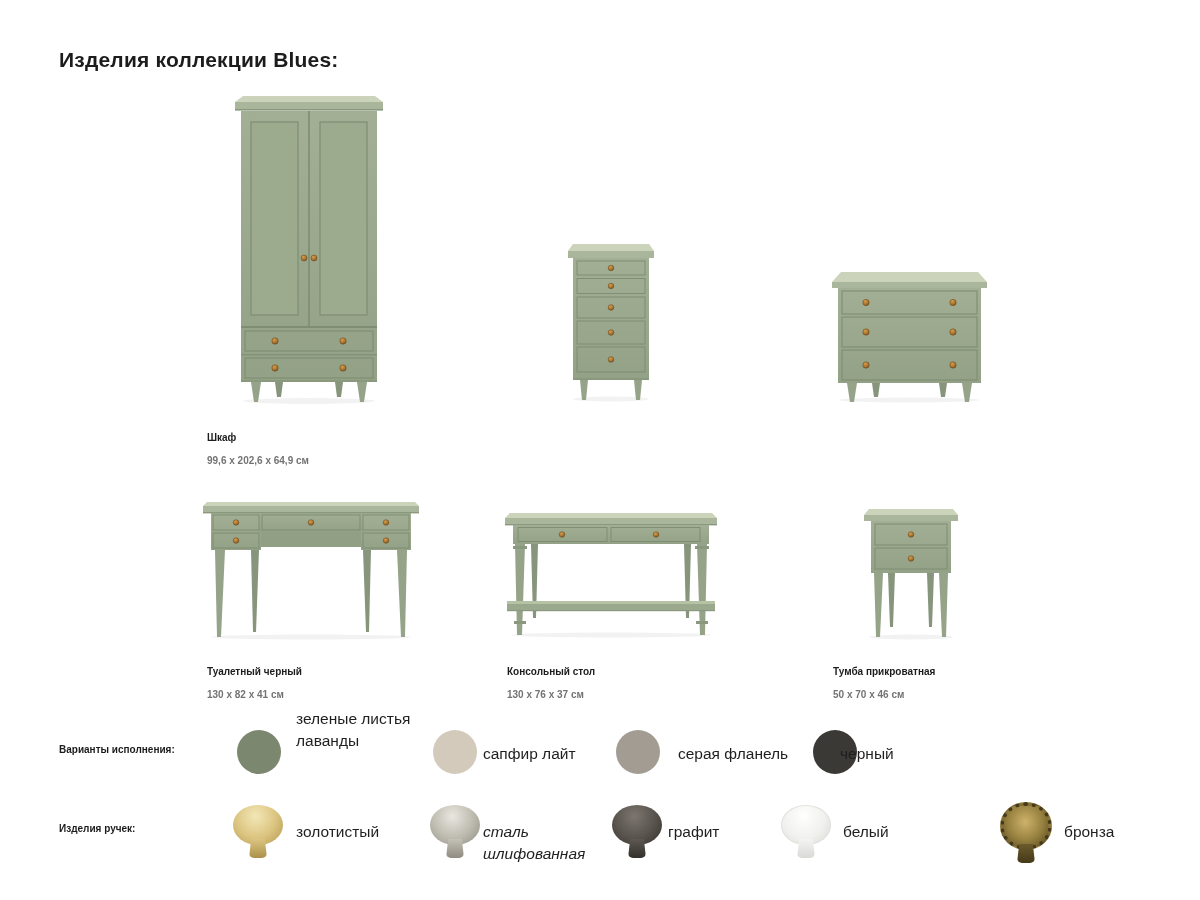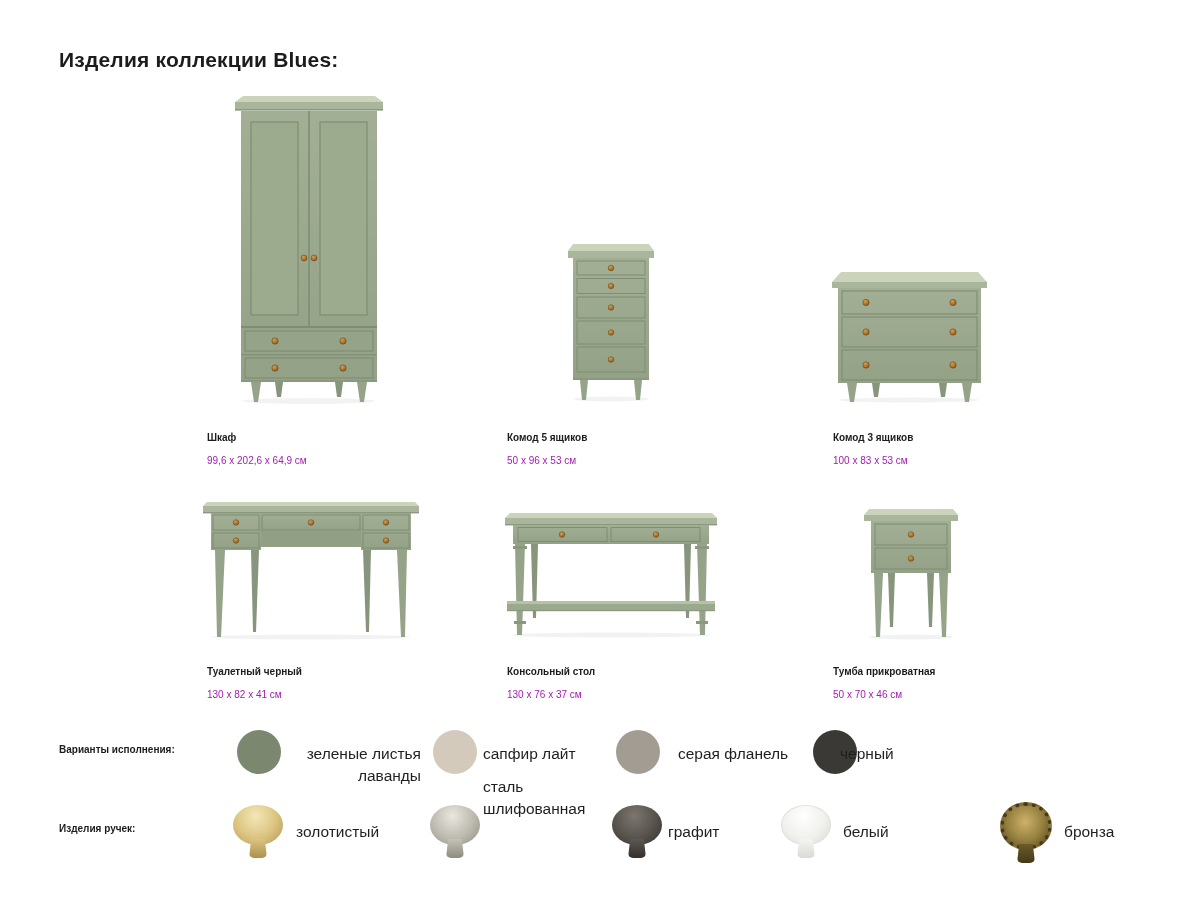--- a/index.html
+++ b/index.html
@@ -7,21 +7,21 @@
   body { font-family:"Liberation Sans", sans-serif; color:#1f1f1f; }
   .page { position:relative; width:1200px; height:900px; background:#ffffff; overflow:hidden; }
 
   .title { position:absolute; left:59px; top:48px; font-size:21px; font-weight:700; letter-spacing:.2px; color:#1c1c1c; }
 
   .product-image { position:absolute; }
   .product-image svg { display:block; width:100%; height:100%; }
 
   .product-label { position:absolute; font-size:10px; line-height:19px; }
   .product-label .p-name { font-weight:600; color:#1c1c1c; margin-bottom:4px; }
-  .product-label .p-dims { font-weight:400; color:#a21caf; }
+  .product-label .p-dims { font-weight:700; color:#737373; }
 
   .section-label { position:absolute; font-size:10px; font-weight:700; color:#1c1c1c; }
   .opt-text { position:absolute; font-size:15.5px; font-weight:500; color:#1f1f1f; line-height:22px; }
 
   .swatch { position:absolute; width:44px; height:44px; border-radius:50%; }
 
   
   .hknob { position:absolute; width:50px; height:54px; }
   .hknob .cap { position:absolute; top:0; left:0; width:50px; height:40px; border-radius:50%; }
   .hknob .stem { position:absolute; top:34px; left:16px; width:18px; height:19px;
@@ -129,28 +129,20 @@
       <polygon points="107,111 115,111 113,125 109,125" fill="#87957c"></polygon>
       <polygon points="15,111 25,111 22,130 18,130" fill="#95a389"></polygon>
       <polygon points="130,111 140,111 137,130 133,130" fill="#95a389"></polygon>
     </svg>
   </div>
 
   <div class="product-label" style="left:207px; top:428px;">
     <div class="p-name">Шкаф</div>
     <div class="p-dims">99,6 x 202,6 x 64,9 см</div>
   </div>
-  <div class="product-label" style="left:507px; top:428px;">
-    <div class="p-name">Комод 5 ящиков</div>
-    <div class="p-dims">50 x 96 x 53 см</div>
-  </div>
-  <div class="product-label" style="left:833px; top:428px;">
-    <div class="p-name">Комод 3 ящиков</div>
-    <div class="p-dims">100 x 83 x 53 см</div>
-  </div>
 
   <div class="product-image" style="left:203px; top:502px; width:216px; height:138px;">
     <svg viewBox="0 0 216 138">
       <ellipse cx="108" cy="135" rx="100" ry="2.5" fill="rgba(0,0,0,0.05)"></ellipse>
       <rect x="8" y="11" width="50" height="37" fill="url(#sageBody)"></rect>
       <rect x="158" y="11" width="50" height="37" fill="url(#sageBody)"></rect>
       <rect x="56" y="11" width="104" height="19" fill="url(#sageBody)"></rect>
       <rect x="58" y="30" width="100" height="15" fill="#91a084"></rect>
       <polygon points="4,0 212,0 216,4 0,4" fill="#cbd4ba"></polygon>
       <rect x="0" y="4" width="216" height="6" fill="#a9b69b"></rect>
@@ -223,21 +215,21 @@
     <div class="p-dims">130 x 76 x 37 см</div>
   </div>
   <div class="product-label" style="left:833px; top:662px;">
     <div class="p-name">Тумба прикроватная</div>
     <div class="p-dims">50 x 70 x 46 см</div>
   </div>
 
   <div class="section-label" style="left:59px; top:744px;">Варианты исполнения:</div>
 
   <div class="swatch" style="left: 237px; top: 730px; background-color: rgb(124, 135, 111);"></div>
-  <div class="opt-text" style="left:296px; top:743px; width:125px;text-align:right;">зеленые листья лаванды</div>
+  <div class="opt-text" style="left:296px; top:708px; width:125px;">зеленые листья лаванды</div>
 
   <div class="swatch" style="left: 433px; top: 730px; background-color: rgb(211, 202, 188);"></div>
   <div class="opt-text" style="left:483px; top:743px;">сапфир лайт</div>
 
   <div class="swatch" style="left: 616px; top: 730px; background-color: rgb(163, 156, 147);"></div>
   <div class="opt-text" style="left:678px; top:743px;">серая фланель</div>
 
   <div class="swatch" style="left: 813px; top: 730px; background-color: rgb(59, 57, 54);"></div>
   <div class="opt-text" style="left:840px; top:743px;">черный</div>
 
@@ -246,21 +238,21 @@
   <div class="hknob knob-gold" style="left:233px; top:805px;">
     <div class="cap"></div>
     <div class="stem"></div>
   </div>
   <div class="opt-text" style="left:296px; top:821px;">золотистый</div>
 
   <div class="hknob knob-steel" style="left:430px; top:805px;">
     <div class="cap"></div>
     <div class="stem"></div>
   </div>
-  <div class="opt-text" style="left:483px; top:776px; width:120px;">сталь шлифованная</div>
+  <div class="opt-text" style="left:483px; top:821px; width:120px;font-style:italic;">сталь шлифованная</div>
 
   <div class="hknob knob-graphite" style="left:612px; top:805px;">
     <div class="cap"></div>
     <div class="stem"></div>
   </div>
   <div class="opt-text" style="left:668px; top:821px;">графит</div>
 
   <div class="hknob knob-white" style="left:781px; top:805px;">
     <div class="cap"></div>
     <div class="stem"></div>

